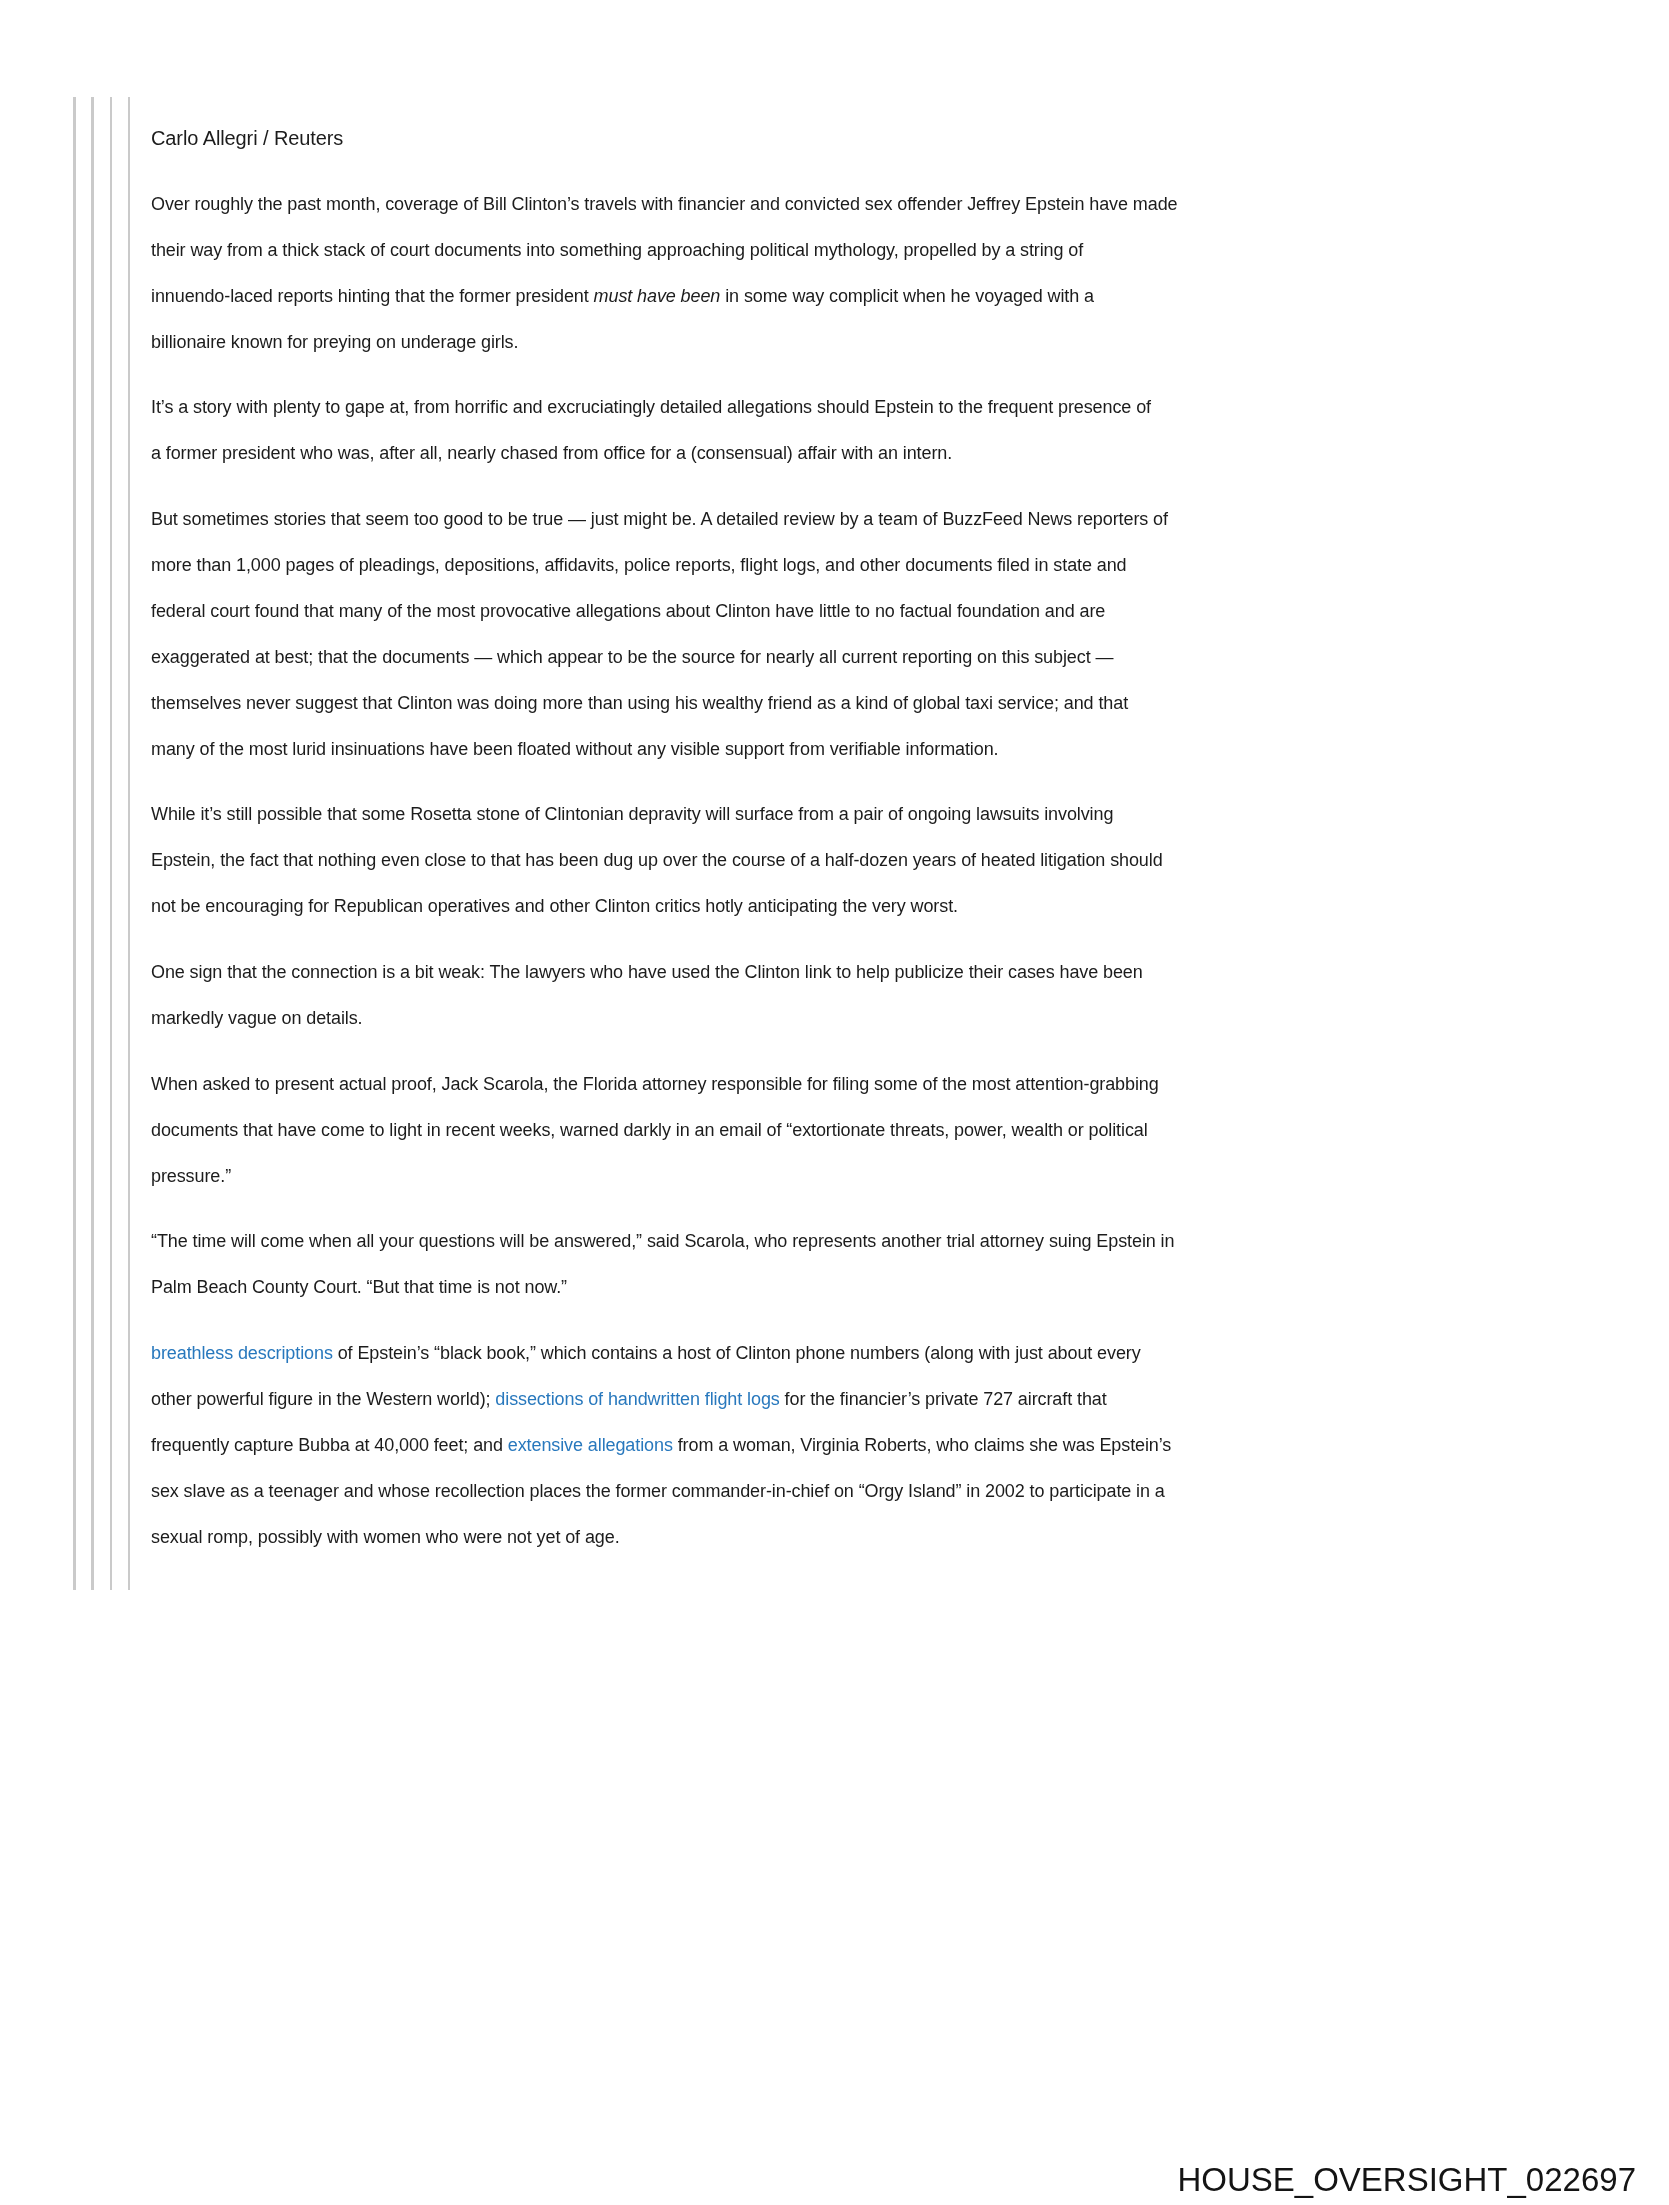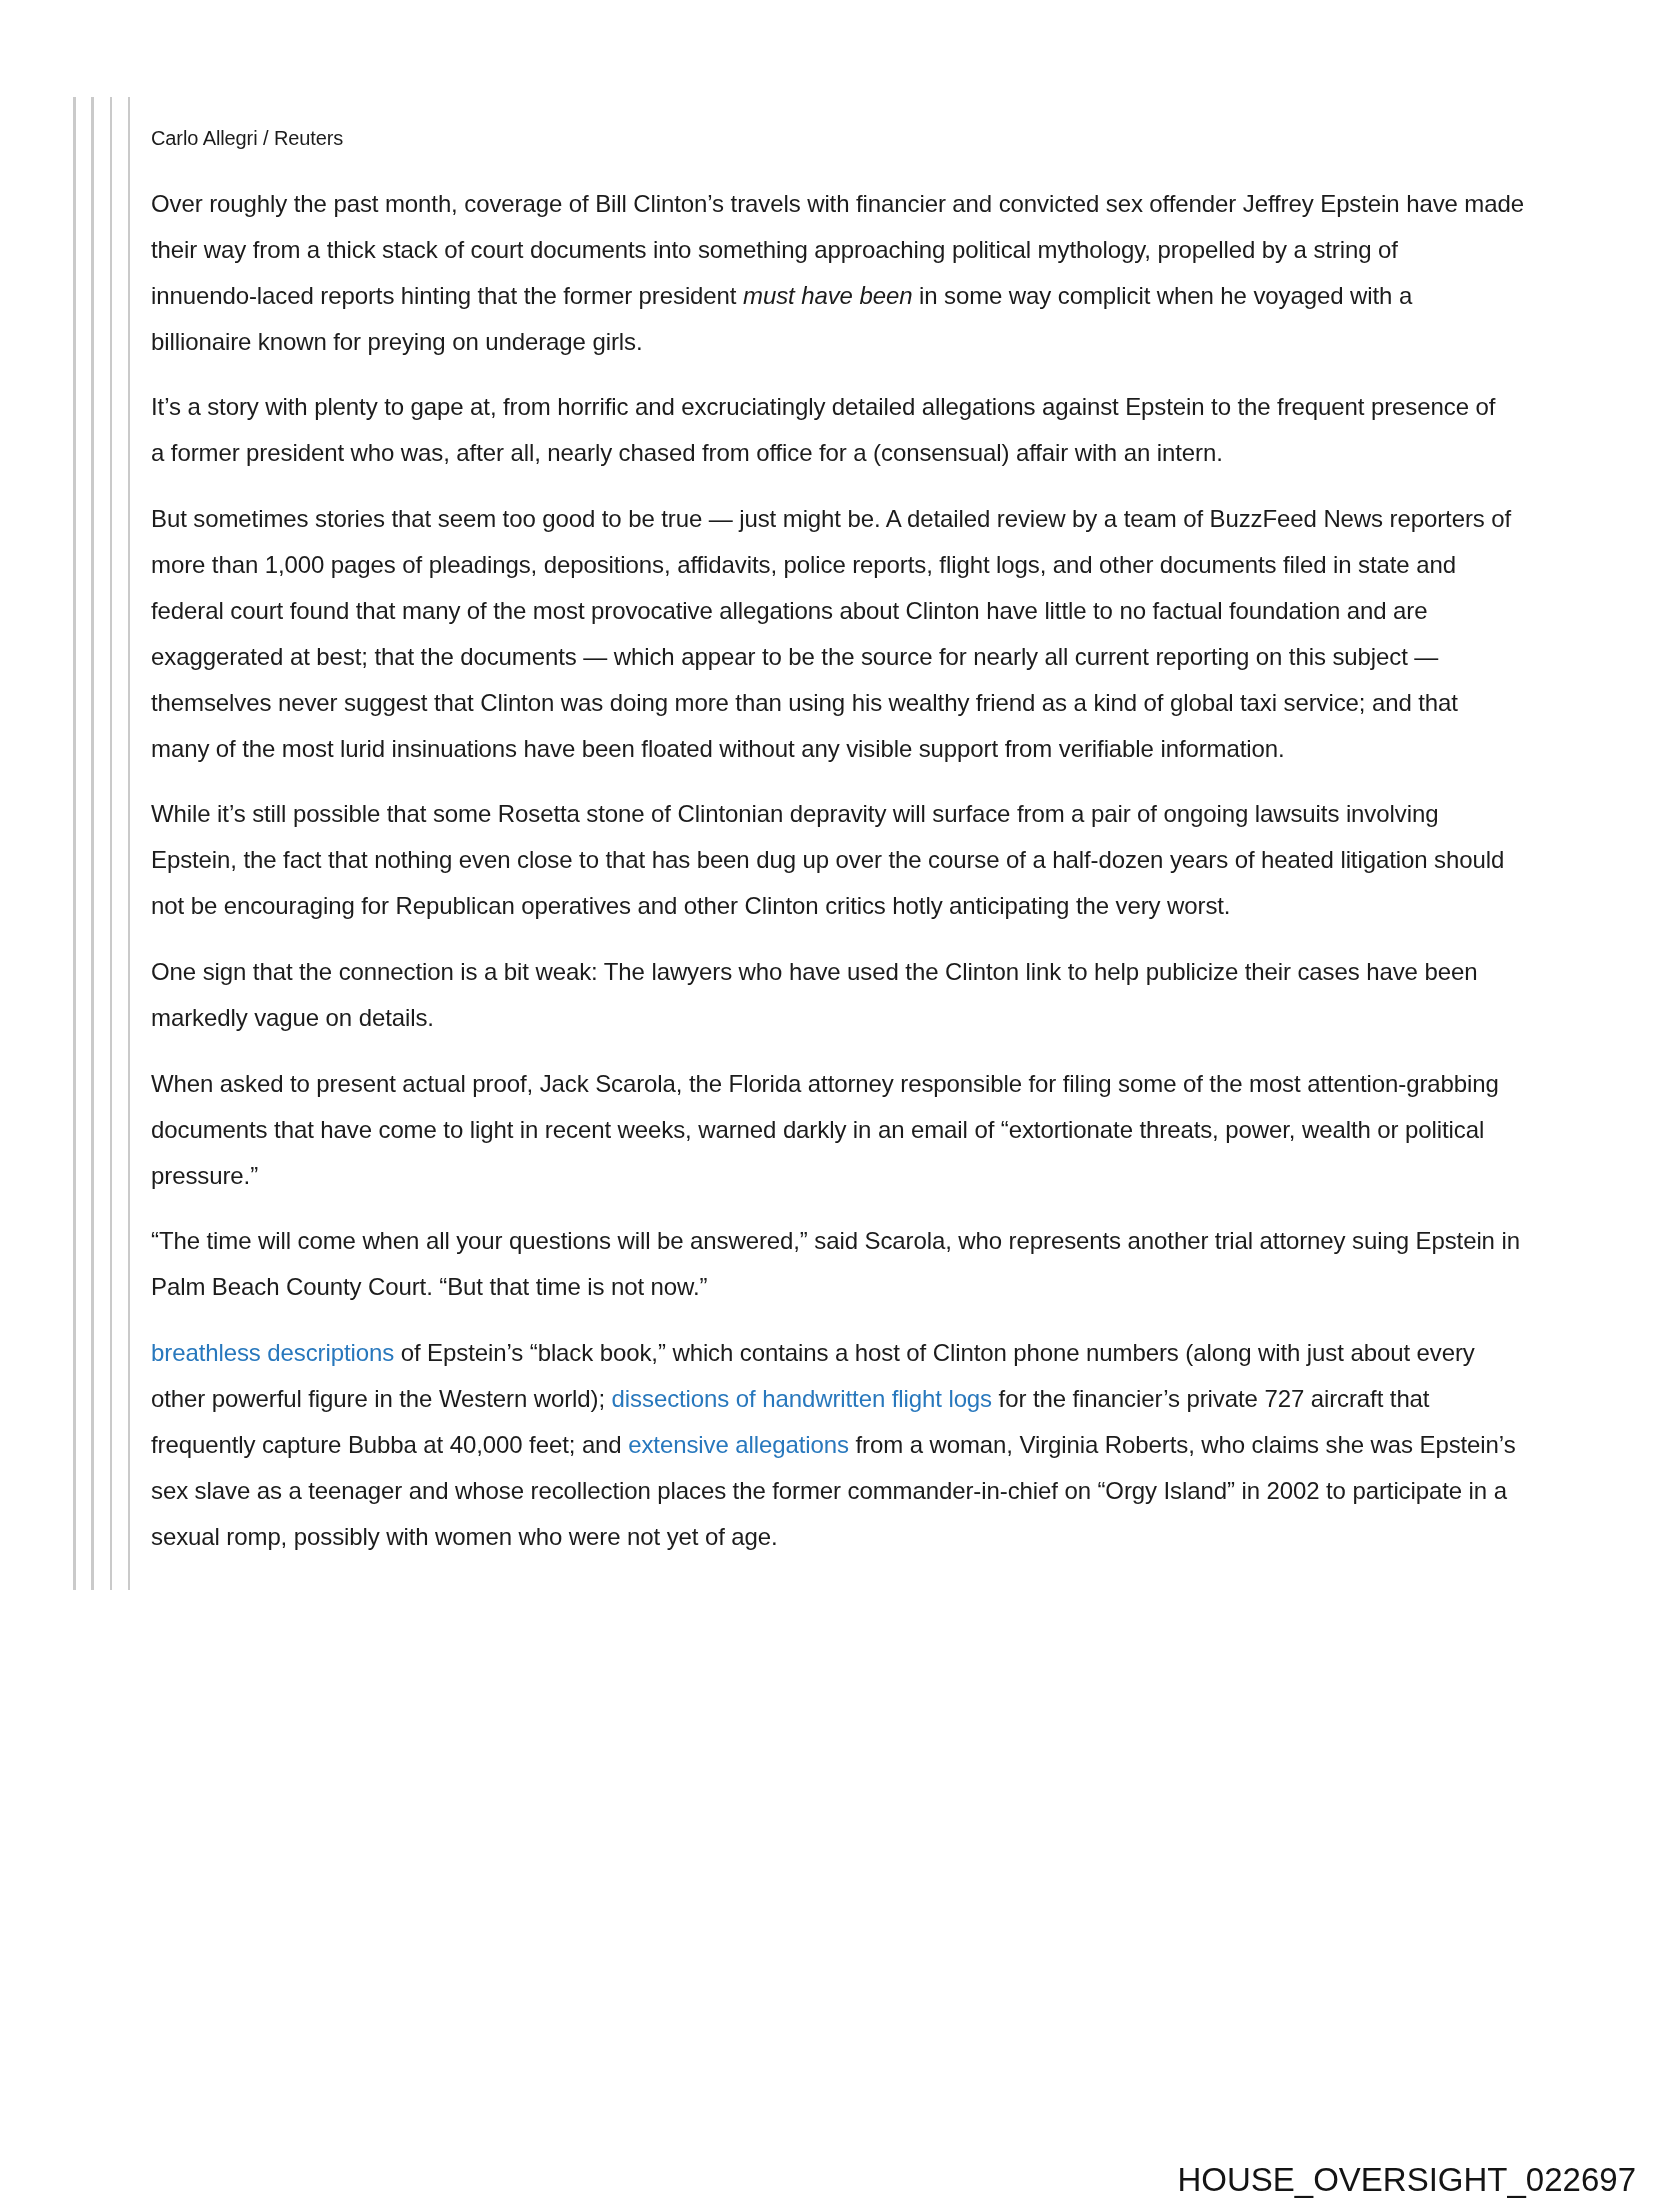--- a/index.html
+++ b/index.html
@@ -35,21 +35,21 @@
     top: 115px;
     width: 1427px;
   }
   .photo-credit {
     font-size: 20px;
     line-height: 46px;
     margin: 0 0 19.6px 0;
     letter-spacing: -0.1px;
   }
   .para {
-    font-size: 24px;
+    font-size: 18px;
     line-height: 46px;
     margin: 0 0 19.6px 0;
     letter-spacing: -0.1px;
   }
   .line { display: block; white-space: nowrap; }
   .para em { font-style: italic; }
   .para a.link {
     color: var(--link-color, #2878bd);
     text-decoration: none;
     cursor: pointer;
@@ -81,21 +81,21 @@
   <div class="content">
     <p class="photo-credit">Carlo Allegri / Reuters</p>
     <div>
         <p class="para">
           <span class="line"><span>Over roughly the past month, coverage of Bill Clinton’s travels with financier and convicted sex offender Jeffrey Epstein have made</span></span>
           <span class="line"><span>their way from a thick stack of court documents into something approaching political mythology, propelled by a string of</span></span>
           <span class="line"><span>innuendo-laced reports hinting that the former president </span><em>must have been</em><span> in some way complicit when he voyaged with a</span></span>
           <span class="line"><span>billionaire known for preying on underage girls.</span></span>
         </p>
         <p class="para">
-          <span class="line"><span>It’s a story with plenty to gape at, from horrific and excruciatingly detailed allegations against Epstein to the frequent presence of</span></span>
+          <span class="line"><span>It’s a story with plenty to gape at, from horrific and excruciatingly detailed allegations should Epstein to the frequent presence of</span></span>
           <span class="line"><span>a former president who was, after all, nearly chased from office for a (consensual) affair with an intern.</span></span>
         </p>
         <p class="para">
           <span class="line"><span>But sometimes stories that seem too good to be true — just might be. A detailed review by a team of BuzzFeed News reporters of</span></span>
           <span class="line"><span>more than 1,000 pages of pleadings, depositions, affidavits, police reports, flight logs, and other documents filed in state and</span></span>
           <span class="line"><span>federal court found that many of the most provocative allegations about Clinton have little to no factual foundation and are</span></span>
           <span class="line"><span>exaggerated at best; that the documents — which appear to be the source for nearly all current reporting on this subject —</span></span>
           <span class="line"><span>themselves never suggest that Clinton was doing more than using his wealthy friend as a kind of global taxi service; and that</span></span>
           <span class="line"><span>many of the most lurid insinuations have been floated without any visible support from verifiable information.</span></span>
         </p>

